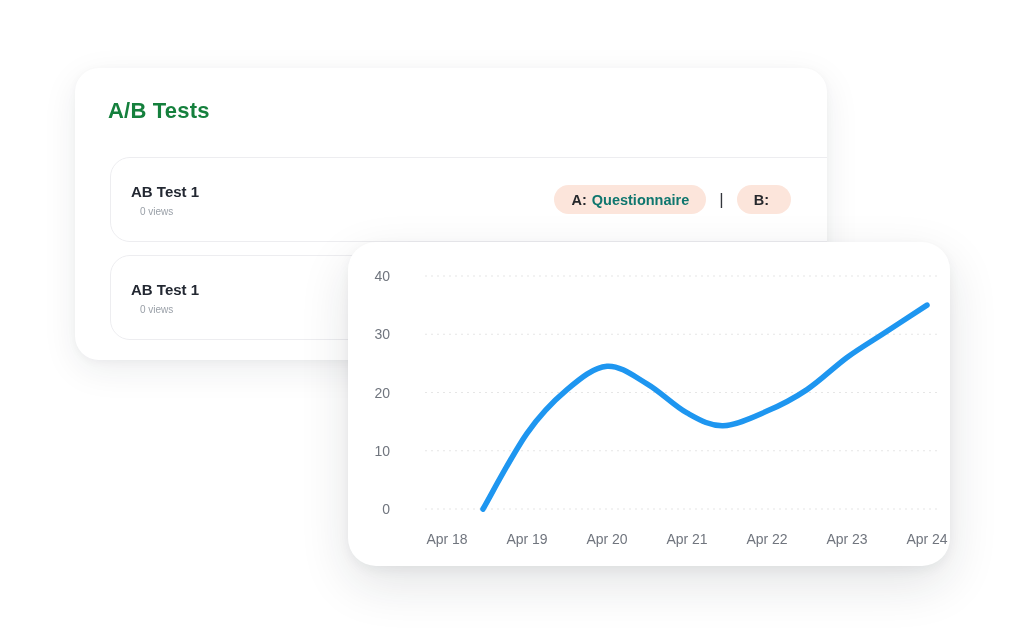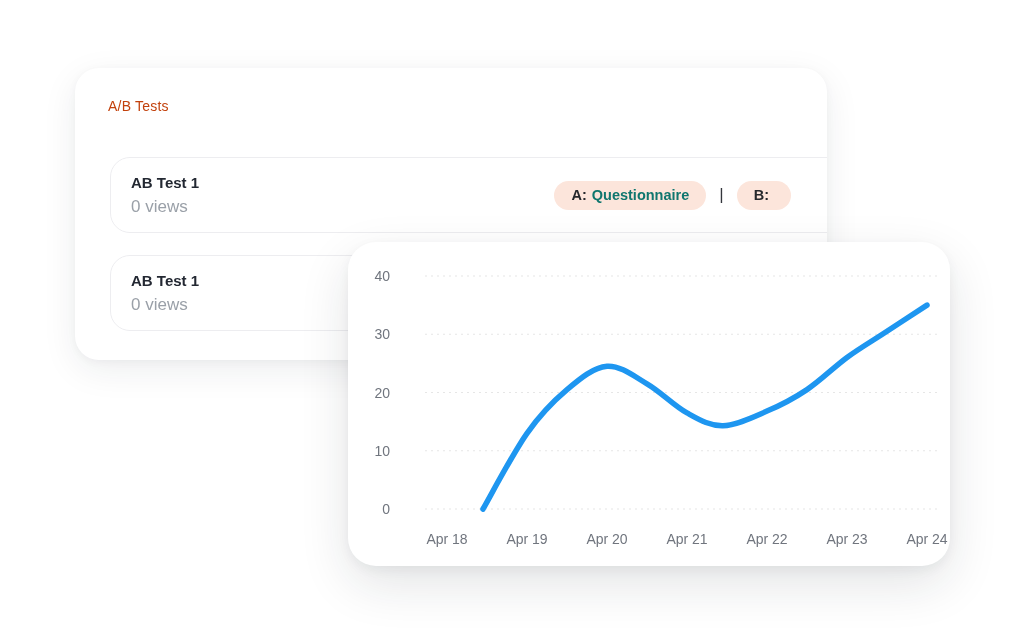--- a/index.html
+++ b/index.html
@@ -18,41 +18,41 @@
     width: 752px; height: 292px;
     background: #ffffff;
     border-radius: 24px;
     box-shadow: 0 10px 35px rgba(25, 32, 45, 0.08), 0 2px 8px rgba(25, 32, 45, 0.04);
     overflow: hidden;
     z-index: 1;
   }
   .card-title {
     position: absolute;
     left: 33px; top: 30px;
-    font-size: 14px;
-    font-weight: 400;
+    font-size: 22px;
+    font-weight: 700;
     letter-spacing: 0.2px;
-    color: #c2410c;
+    color: #15803d;
   }
   .test-item {
     position: absolute;
     left: 35px; right: -22px;
-    height: 76px;
+    height: 85px;
     border: 1px solid #ededf0;
     border-radius: 20px;
     background: #ffffff;
     display: flex;
     align-items: center;
     padding: 0 57px 0 20px;
   }
   .test-item.item-1 { top: 89px; }
   .test-item.item-2 { top: 187px; }
   .item-info { display: flex; flex-direction: column; gap: 6px; }
   .item-name { font-size: 15px; font-weight: 700; color: #232832; }
-  .item-views { font-size: 17px; color: #9aa0a8; }
+  .item-views { font-size: 10px; color: #9aa0a8; margin-left: 9px; }
   .badge-group { margin-left: auto; display: flex; align-items: center; gap: 13px; }
   .badge {
     background: #fce5db;
     border-radius: 999px;
     height: 29px;
     display: inline-flex;
     align-items: center;
     padding: 0 17px;
     font-size: 14.5px;
     font-weight: 700;

